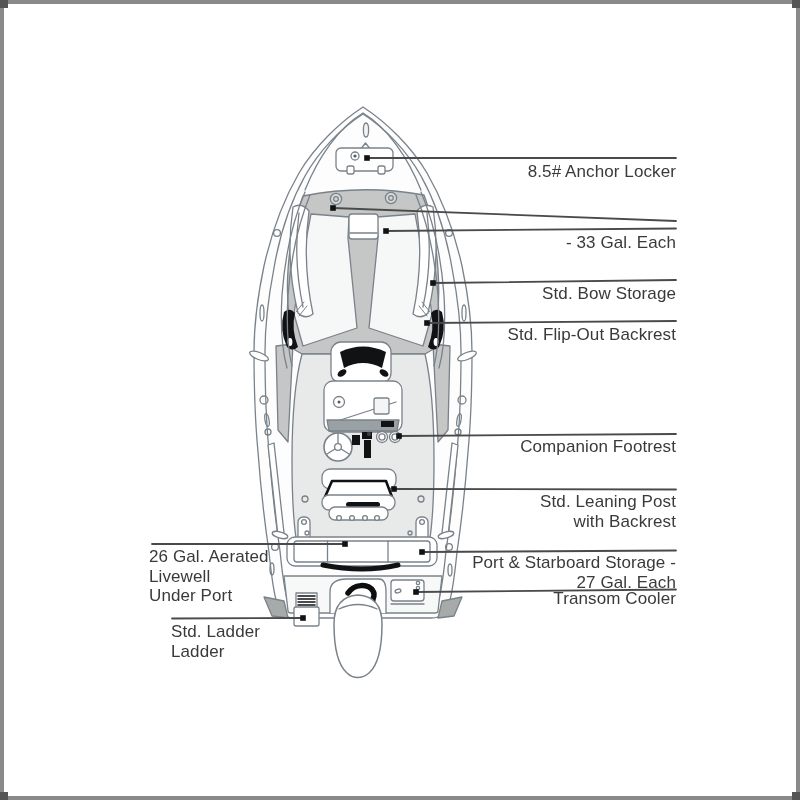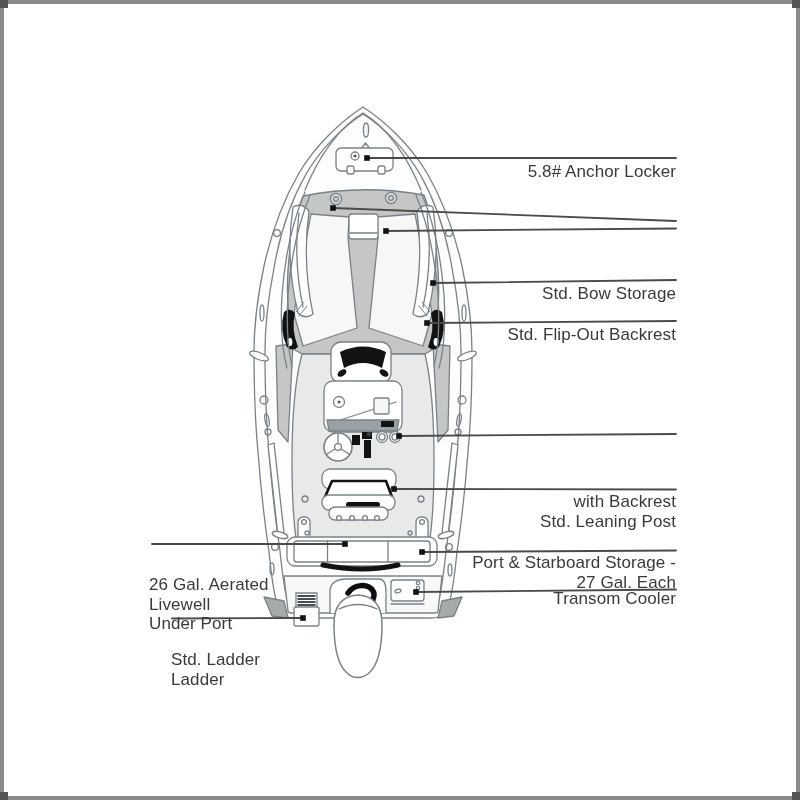--- a/index.html
+++ b/index.html
@@ -9,21 +9,21 @@
   }
   .frame{position:absolute;inset:0;border:4px solid #8a8a8a;box-sizing:border-box;pointer-events:none;z-index:30;}
   .frame-corner{position:absolute;width:8px;height:8px;background:#555;z-index:31;}
   .fc-tl{left:0;top:0;} .fc-tr{right:0;top:0;} .fc-bl{left:0;bottom:0;} .fc-br{right:0;bottom:0;}
   #scene{position:absolute;left:0;top:0;z-index:5;}
   .callout{
     position:absolute;font-size:17px;line-height:19.5px;color:#3a3a3a;
     letter-spacing:.1px;z-index:20;white-space:nowrap;
   }
   .callout.right{right:124px;text-align:right;}
-  .callout.left{text-align:left;margin-top:28px;}
+  .callout.left{text-align:left;}
 </style>
 </head>
 <body>
 
 <div class="frame"></div>
 <div class="frame-corner fc-tl"></div>
 <div class="frame-corner fc-tr"></div>
 <div class="frame-corner fc-bl"></div>
 <div class="frame-corner fc-br"></div>
 
@@ -244,35 +244,37 @@
       <rect x="391.2" y="486.2" width="5.6" height="5.6"></rect>
       <rect x="419.2" y="549.2" width="5.6" height="5.6"></rect>
       <rect x="413.2" y="589.2" width="5.6" height="5.6"></rect>
       <rect x="342.2" y="541.2" width="5.6" height="5.6"></rect>
       <rect x="300.2" y="615.2" width="5.6" height="5.6"></rect>
     </g>
   </g>
 </svg>
 
 <div class="callout right" style="top:162px">
-  <div>5.8# Anchor Locker</div>
+  <div>8.5# Anchor Locker</div>
 </div>
 <div class="callout right" style="top:233px">
+  <div>- 33 Gal. Each</div>
 </div>
 <div class="callout right" style="top:284px">
   <div>Std. Bow Storage</div>
 </div>
 <div class="callout right" style="top:325px">
   <div>Std. Flip-Out Backrest</div>
 </div>
 <div class="callout right" style="top:437px">
+  <div>Companion Footrest</div>
 </div>
 <div class="callout right" style="top:492px">
+  <div>Std. Leaning Post</div>
   <div>with Backrest</div>
-  <div>Std. Leaning Post</div>
 </div>
 <div class="callout right" style="top:553px">
   <div>Port &amp; Starboard Storage -</div>
   <div>27 Gal. Each</div>
 </div>
 <div class="callout right" style="top:589px">
   <div>Transom Cooler</div>
 </div>
 <div class="callout left" style="left:149px;top:547px">
   <div>26 Gal. Aerated</div>

